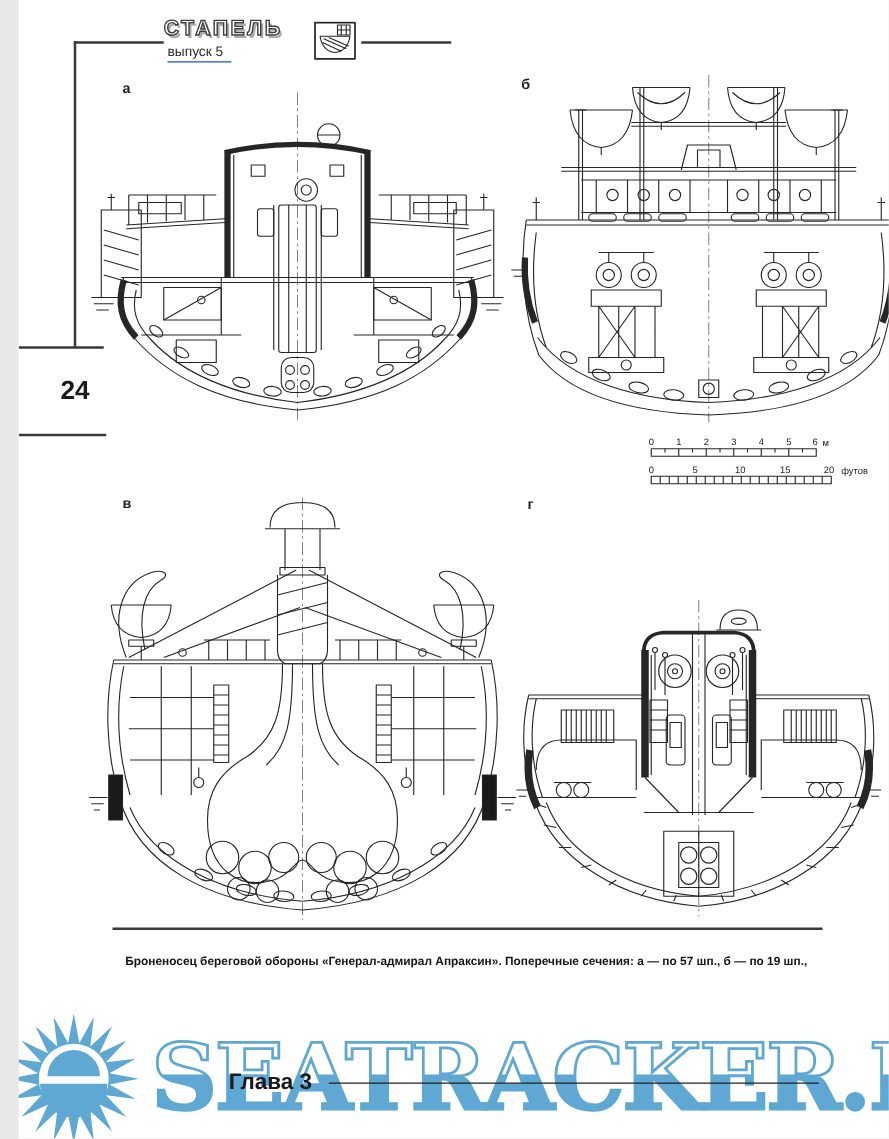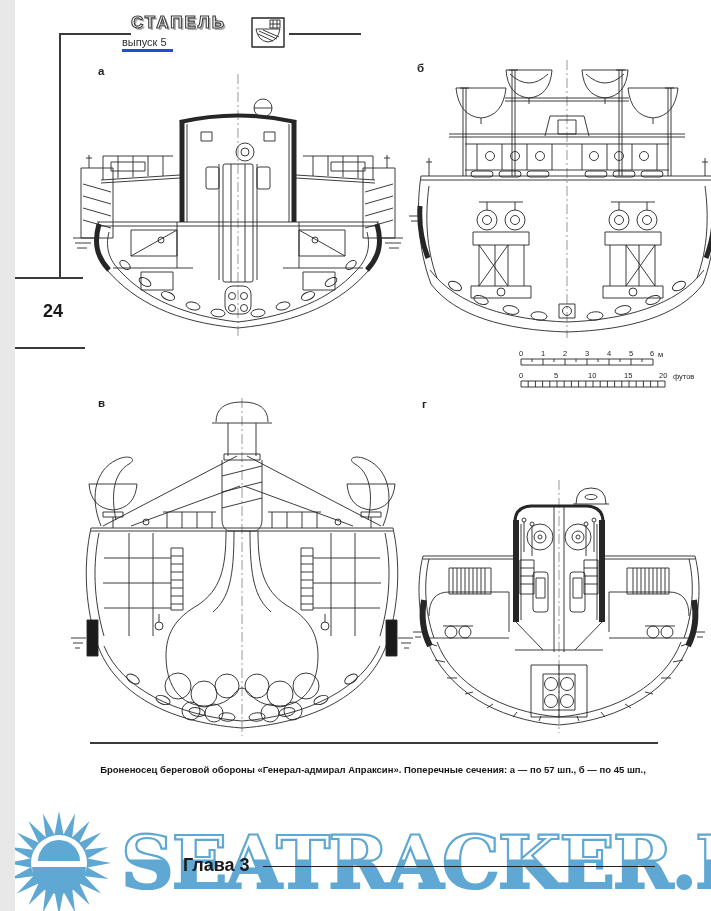--- a/index.html
+++ b/index.html
@@ -3,24 +3,24 @@
 <meta charset="utf-8">
 <style>
   html,body{margin:0;padding:0;background:#e8e8e8;}
   #page{position:relative;width:711px;height:911px;background:#ffffff;overflow:hidden;
         font-family:"Liberation Sans",sans-serif;color:#1a1a1a;margin-left:15px;}
   .hline{position:absolute;background:#3a3a3a;height:1.5px;}
   .vline{position:absolute;background:#3a3a3a;width:1.5px;}
   
   .brand{position:absolute;left:116px;top:13px;font-weight:bold;font-size:17px;letter-spacing:2px;
          color:#fff;-webkit-text-stroke:1.1px #3c3c3c;text-shadow:2px 2px 0 rgba(70,70,70,.45);}
-  .issue{position:absolute;left:107px;top:36px;font-size:11px;color:#2d2d2d;
-         border-bottom:3px solid #1d4ed8;padding:0 6px 1px 0;}
-  .pagenum{position:absolute;left:28px;top:301px;width:34px;text-align:left;
-           font-size:18px;font-weight:bold;}
+  .issue{position:absolute;left:119px;top:36px;font-size:11px;color:#2d2d2d;
+         border-bottom:1px solid #1d4ed8;padding:0 6px 1px 0;}
+  .pagenum{position:absolute;left:28px;top:301px;width:34px;text-align:center;
+           font-size:21px;font-weight:bold;}
   .figlabel{position:absolute;font-size:11.5px;font-weight:600;color:#222;}
   
   .ink{stroke:#262626;fill:none;stroke-width:0.9;stroke-linejoin:round;}
   
   .caption{position:absolute;left:76px;top:762px;width:564px;text-align:center;
            font-size:9.5px;line-height:15px;color:#151515;}
   .cap-b{font-weight:bold;}
   .cap-n{font-weight:normal;color:#4d4d4d;}
   
   .chapter{position:absolute;left:168px;top:855px;font-size:18px;font-weight:bold;z-index:6;}
@@ -275,21 +275,21 @@
         <path d="M24 166 L15 163 M32 182 L22 180 M44 198 L34 198 M60 212 L52 214 M80 224 L74 228 M104 232 L100 237 M128 236 L126 241"></path>
         <path d="M11 120 C8 136 10 152 17 166" stroke-width="6"></path>
         <path d="M0 152 H10 M2 157 H8"></path>
       </g>
       <use href="#gL" transform="translate(292 0) scale(-1 1)"></use>
     </g>
   </svg>
 
   <div class="hline" style="left:75px;top:742px;width:568px;"></div>
   <div class="caption">
-    <div class="cap-b">Броненосец береговой обороны «Генерал-адмирал Апраксин». Поперечные сечения: а — по 57 шп., б — по 45 шп.,</div>
+    <div class="cap-b">Броненосец береговой обороны «Генерал-адмирал Апраксин». Поперечные сечения: а — по 57 шп., б — по 19 шп.,</div>
   </div>
 
   <svg class="sun" width="112" height="112" viewBox="0 0 112 112">
     <g transform="translate(50,57)" fill="#5fa8d3" stroke="none">
       <polygon points="52,0 28.6,4.5 49.5,16.1 25.8,13.2 42.1,30.6 20.5,20.5 30.6,42.1 13.2,25.8 16.1,49.5 4.5,28.6 0,52 -4.5,28.6 -16.1,49.5 -13.2,25.8 -30.6,42.1 -20.5,20.5 -42.1,30.6 -25.8,13.2 -49.5,16.1 -28.6,4.5 -52,0 -28.6,-4.5 -49.5,-16.1 -25.8,-13.2 -42.1,-30.6 -20.5,-20.5 -30.6,-42.1 -13.2,-25.8 -16.1,-49.5 -4.5,-28.6 0,-52 4.5,-28.6 16.1,-49.5 13.2,-25.8 30.6,-42.1 20.5,-20.5 42.1,-30.6 25.8,-13.2 49.5,-16.1 28.6,-4.5"></polygon>
       <circle cx="0" cy="0" r="28" fill="#ffffff"></circle>
       <path d="M-21 -2 A21 21 0 0 1 21 -2 Z"></path>
       <path d="M-27 4 A27 27 0 0 0 27 4 Z"></path>
     </g>
   </svg>

